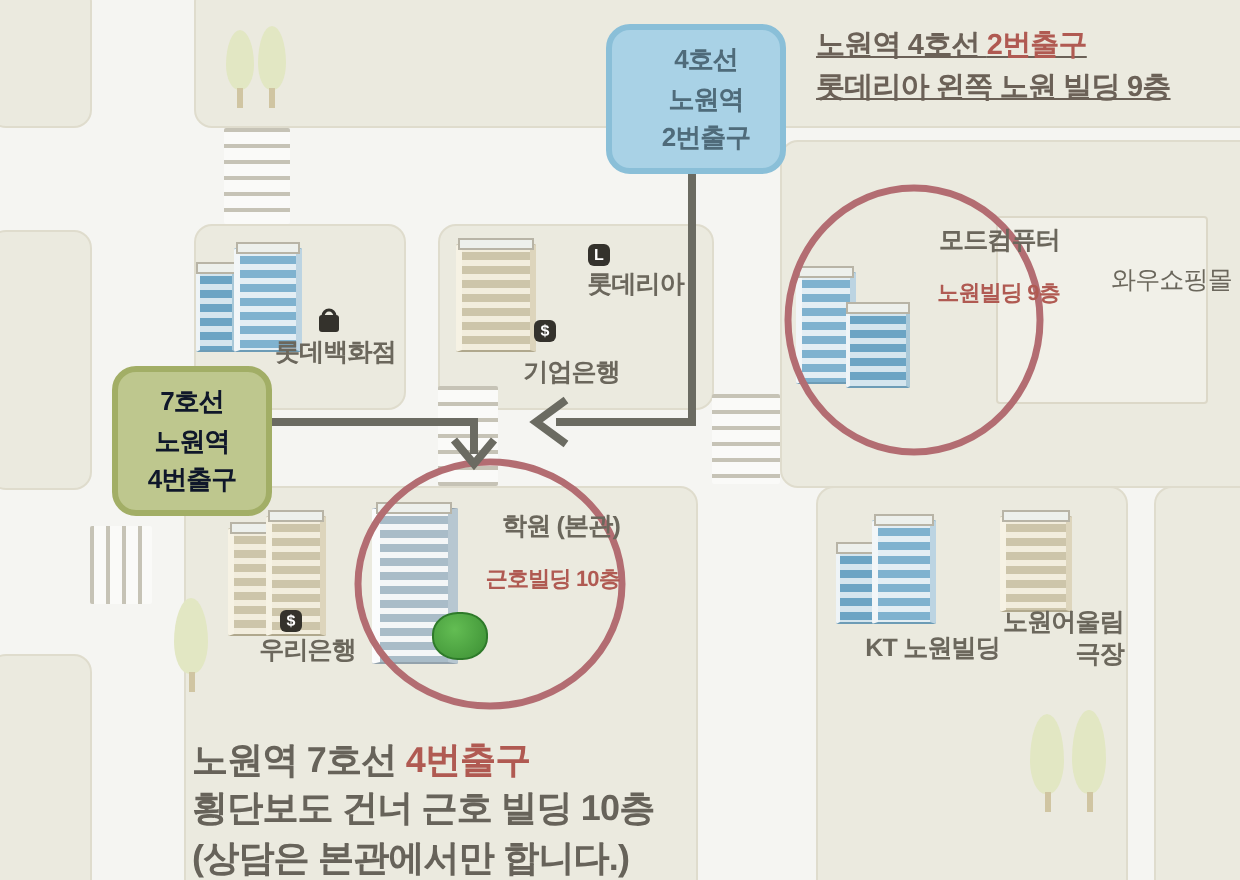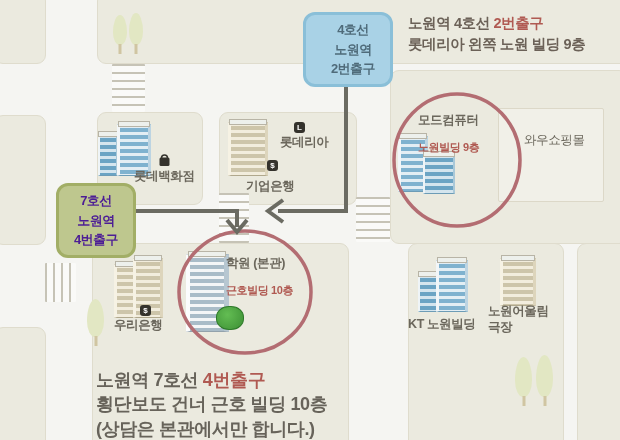--- a/index.html
+++ b/index.html
@@ -22,32 +22,32 @@
       border:1px solid #6d9cb6;border-left:3px solid #f2f6f8;border-right:3px solid #bcd4e2;}
   .tw.blue2{background:repeating-linear-gradient(180deg,#d4e5ee 0 3px,#6ba4c4 3px 7px);
       border:1px solid #6d9cb6;border-left:2px solid #eef4f7;border-right:2px solid #a9c8d8;}
   .tw.beige{background:repeating-linear-gradient(180deg,#f2eddd 0 3px,#cdc5aa 3px 7px);
       border:1px solid #b0a88d;border-left:3px solid #f6f2e4;border-right:3px solid #ddd5bc;}
   .tw.white{background:repeating-linear-gradient(180deg,#f4f6f7 0 3px,#a9bcc8 3px 7px);
       border:1px solid #93a2ac;border-left:4px solid #fbfcfd;border-right:5px solid #b7c7d1;}
   .bush{position:absolute;background:radial-gradient(circle at 40% 35%,#63bd53,#3c8f34);
       border:1px solid #2e7a2a;border-radius:46%;z-index:5;}
   .lbl{position:absolute;z-index:7;font-weight:700;font-size:12.5px;color:#6b675c;
-      text-align:left;letter-spacing:-0.4px;line-height:1.25;}
+      text-align:right;letter-spacing:-0.4px;line-height:1.25;}
   .lbl .floor{font-size:11px;margin-top:12px;}
   .red{color:#b05a52;}
   .mini{position:absolute;z-index:7;width:11px;height:11px;background:#34322c;color:#fff;
       border-radius:3px;font-weight:700;font-size:8px;line-height:11px;text-align:center;}
   .bagicon{position:absolute;z-index:7;}
   .badge{position:absolute;z-index:8;border-radius:12px;text-align:center;
       font-weight:700;font-size:13px;line-height:1.5;padding:5px 6px;letter-spacing:-0.5px;}
   .badge.blue{background:#a9d2e6;border:3px solid #8abfd8;color:#4f6b7a;}
-  .badge.green{background:#bec78e;border:3px solid #a2ae66;color:#4c1d95;}
+  .badge.green{background:#bec78e;border:3px solid #a2ae66;color:#0f172a;}
   .note{position:absolute;z-index:8;font-weight:700;color:#6b6157;letter-spacing:-0.4px;}
-  .note.tr{left:408px;top:13px;font-size:14.5px;line-height:1.45;}
+  .note.tr{left:408px;top:13px;font-size:14.5px;line-height:1.45;text-decoration:underline;}
   .note.bt{left:96px;top:368px;font-size:18px;line-height:1.35;color:#67635a;}
 </style>
 </head>
 <body>
 
 <div class="map">
 
   <div class="block" style="left:-6px;top:-8px;width:50px;height:70px;"></div>
   <div class="block" style="left:97px;top:-8px;width:531px;height:70px;"></div>
   <div class="block" style="left:-6px;top:115px;width:50px;height:128px;"></div>

